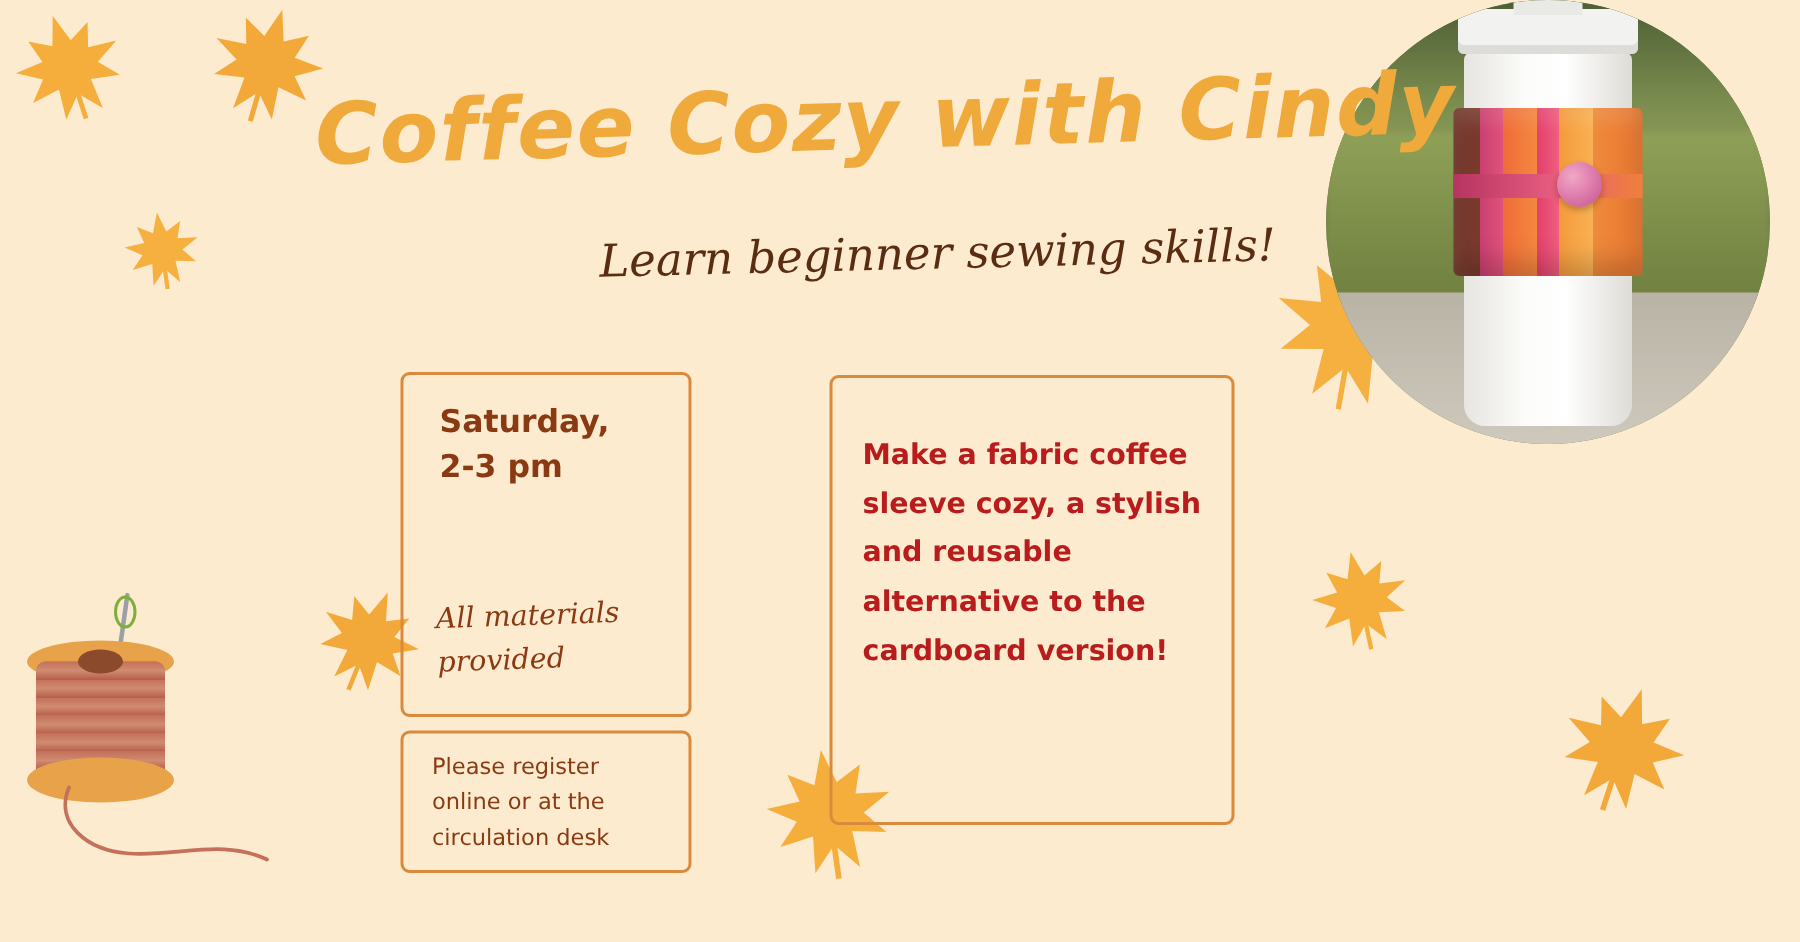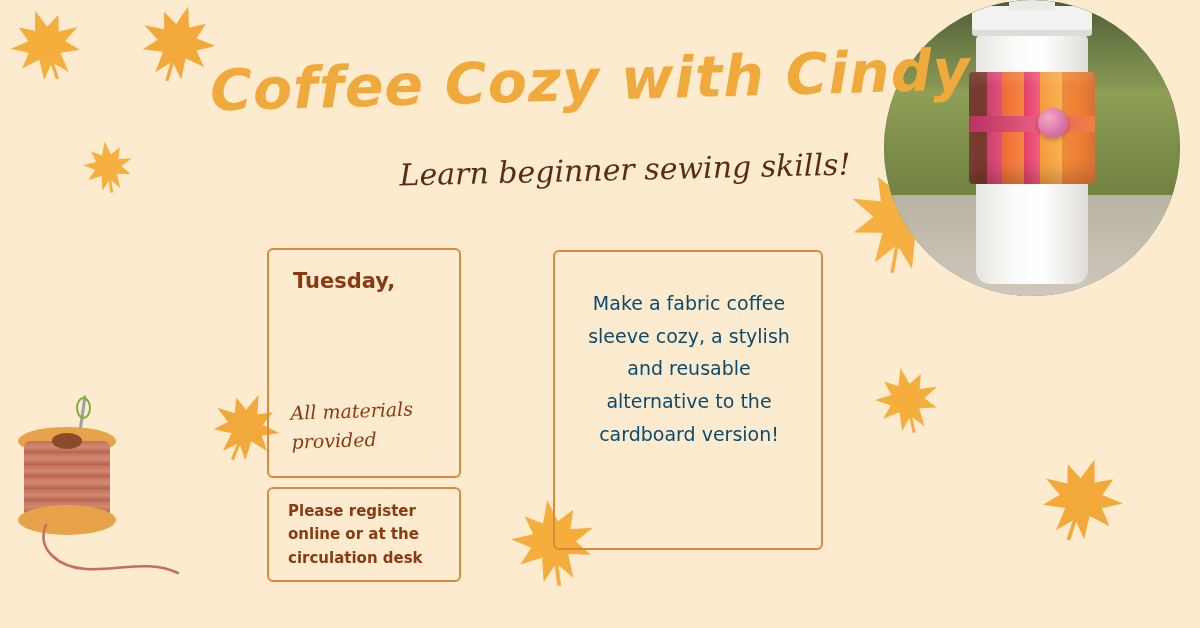--- a/index.html
+++ b/index.html
@@ -184,35 +184,35 @@
     line-height: 1.5;
     transform: rotate(-2deg);
   }
   .register-text {
     position: absolute;
     left: 288px;
     top: 500px;
     width: 160px;
     font-family: "DejaVu Sans", sans-serif;
     font-size: 15px;
-    font-weight: bold;
+    font-weight: normal;
     color: #8A3A12;
     line-height: 1.55;
   }
   .desc-text {
     position: absolute;
     left: 575px;
     top: 287px;
     width: 228px;
     font-family: "DejaVu Sans", sans-serif;
     font-size: 19px;
-    font-weight: normal;
-    color: #0c4a6e;
+    font-weight: bold;
+    color: #b91c1c;
     line-height: 1.72;
-    text-align: center;
+    text-align: left;
   }
 
   
   .spool {
     position: absolute;
     left: 8px;
     top: 395px;
     width: 130px;
     height: 200px;
   }
@@ -368,21 +368,22 @@
   </div>
 
   <div class="title">Coffee Cozy with Cindy</div>
   <div class="subtitle">Learn beginner sewing skills!</div>
 
   <div class="box" id="box-date"></div>
   <div class="box" id="box-register"></div>
   <div class="box" id="box-desc"></div>
 
   <div class="date-text">
-    <div>Tuesday,</div>
+    <div>Saturday,</div>
+    <div>2-3 pm</div>
   </div>
 
   <div class="materials-text">All materials provided</div>
 
   <div class="register-text">Please register online or at the circulation desk</div>
 
   <div class="desc-text">Make a fabric coffee sleeve cozy, a stylish and reusable alternative to the cardboard version!</div>
 
 </div>
 

